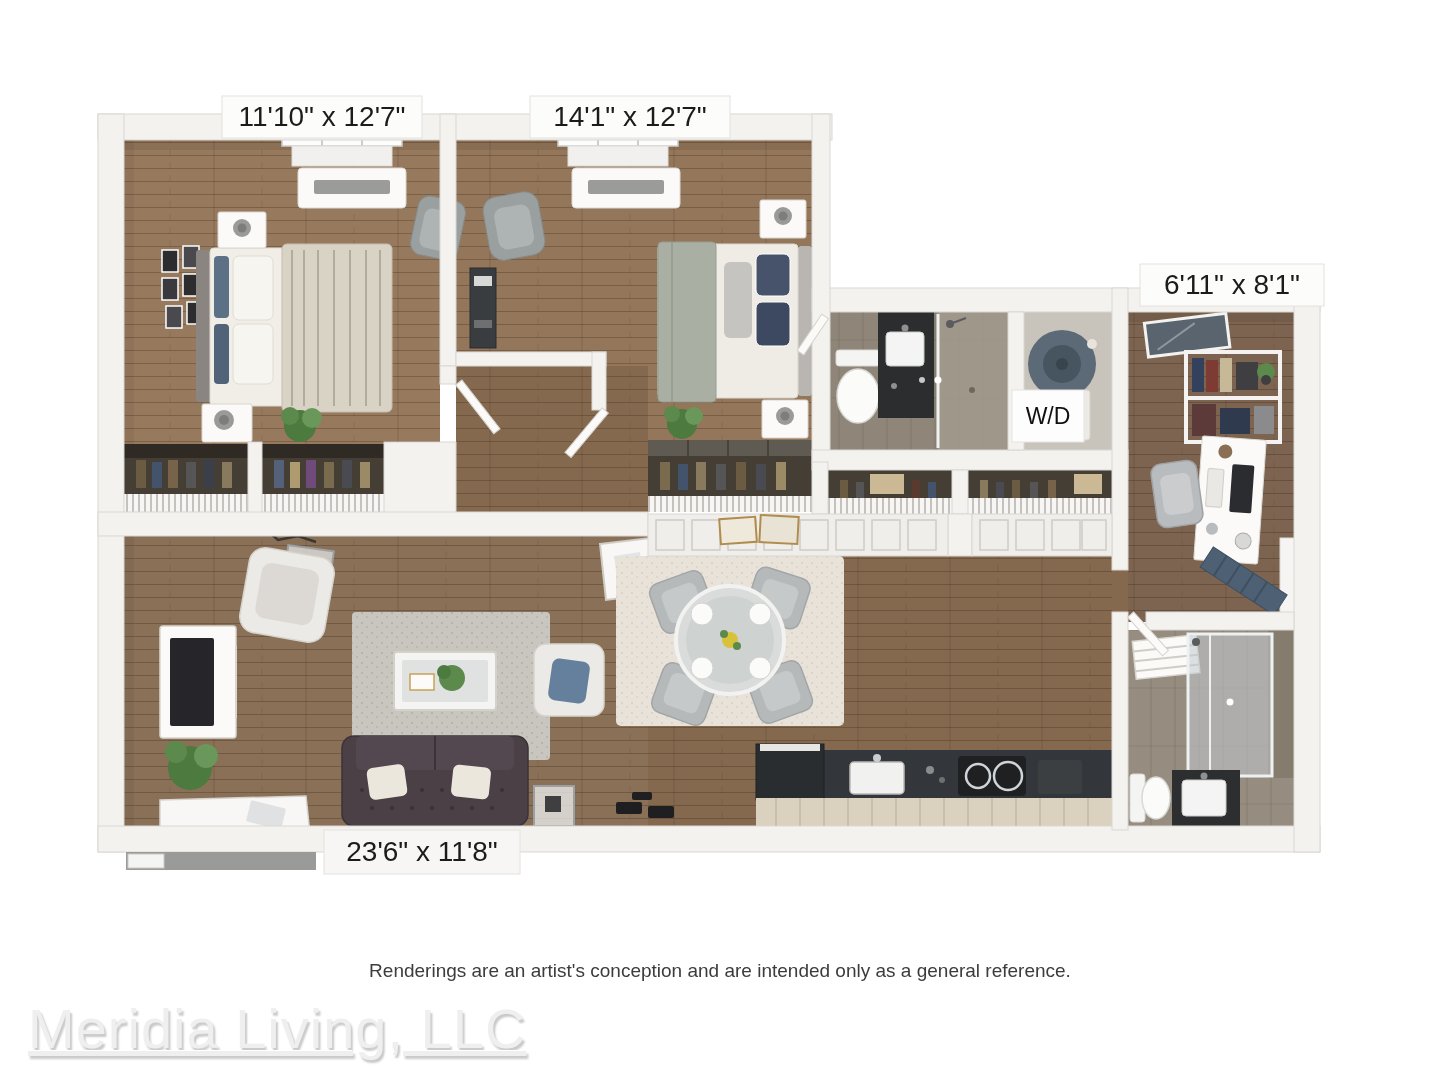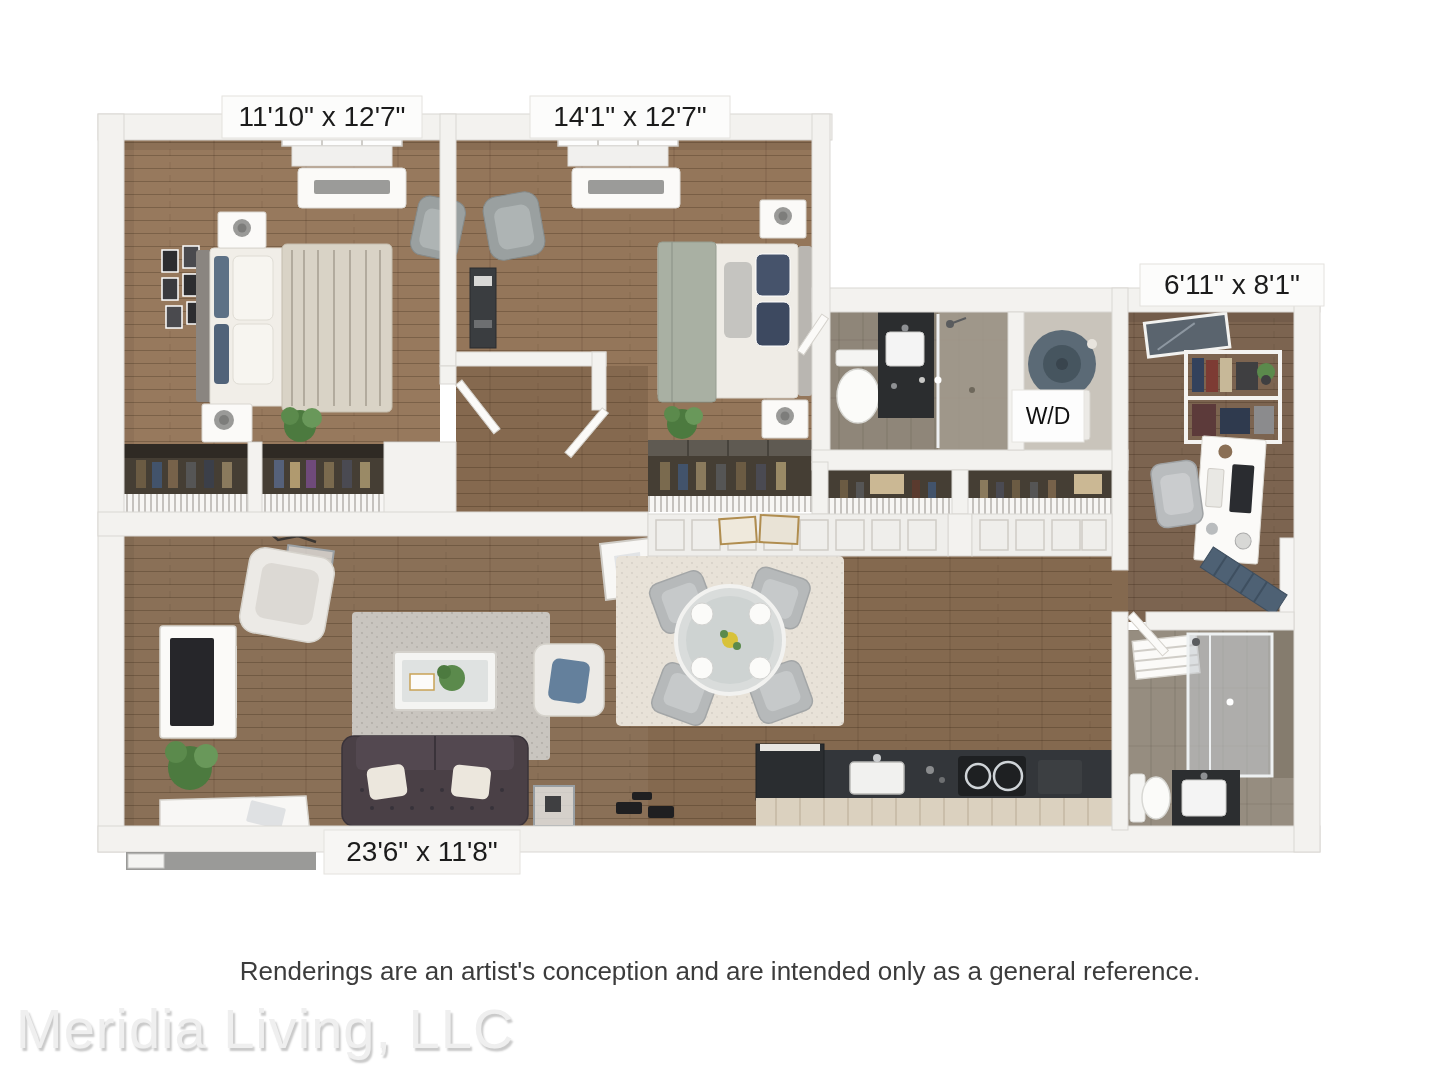--- a/index.html
+++ b/index.html
@@ -3,24 +3,24 @@
 <meta charset="utf-8">
 <style>
   html,body{margin:0;padding:0;background:#ffffff;}
   body{width:1440px;height:1080px;position:relative;overflow:hidden;
        font-family:"Liberation Sans", sans-serif;}
   .stage{position:absolute;inset:0;}
   svg text{font-family:"Liberation Sans", sans-serif;}
   .dim-label{font-size:28px;fill:#1b1b1b;}
   .wd-label{font-size:23px;fill:#111;}
   .footer{position:absolute;left:0;top:956px;width:1440px;text-align:center;
-          color:#3c3c3c;font-size:26px;line-height:30px;z-index:3;}
-  .watermark{position:absolute;left:16px;top:996px;font-size:56px;letter-spacing:1px;
+          color:#3c3c3c;font-size:19px;line-height:30px;z-index:3;}
+  .watermark{position:absolute;left:28px;top:996px;font-size:56px;letter-spacing:1px;
              color:#efefef;z-index:2;white-space:nowrap;
-             text-shadow:2px 3px 2px #c9c9c9, -1px -1px 0 #ffffff;}
+             text-shadow:2px 3px 2px #c9c9c9, -1px -1px 0 #ffffff;text-decoration:underline;}
 </style>
 </head>
 <body>
 
 <div class="stage">
 <svg width="1440" height="1080" viewBox="0 0 1440 1080">
   <defs>
     <pattern id="planks" width="92" height="13" patternUnits="userSpaceOnUse">
       <rect width="92" height="13" fill="none"></rect>
       <line x1="0" y1="12.5" x2="92" y2="12.5" stroke="rgba(40,22,8,0.25)" stroke-width="1"></line>

